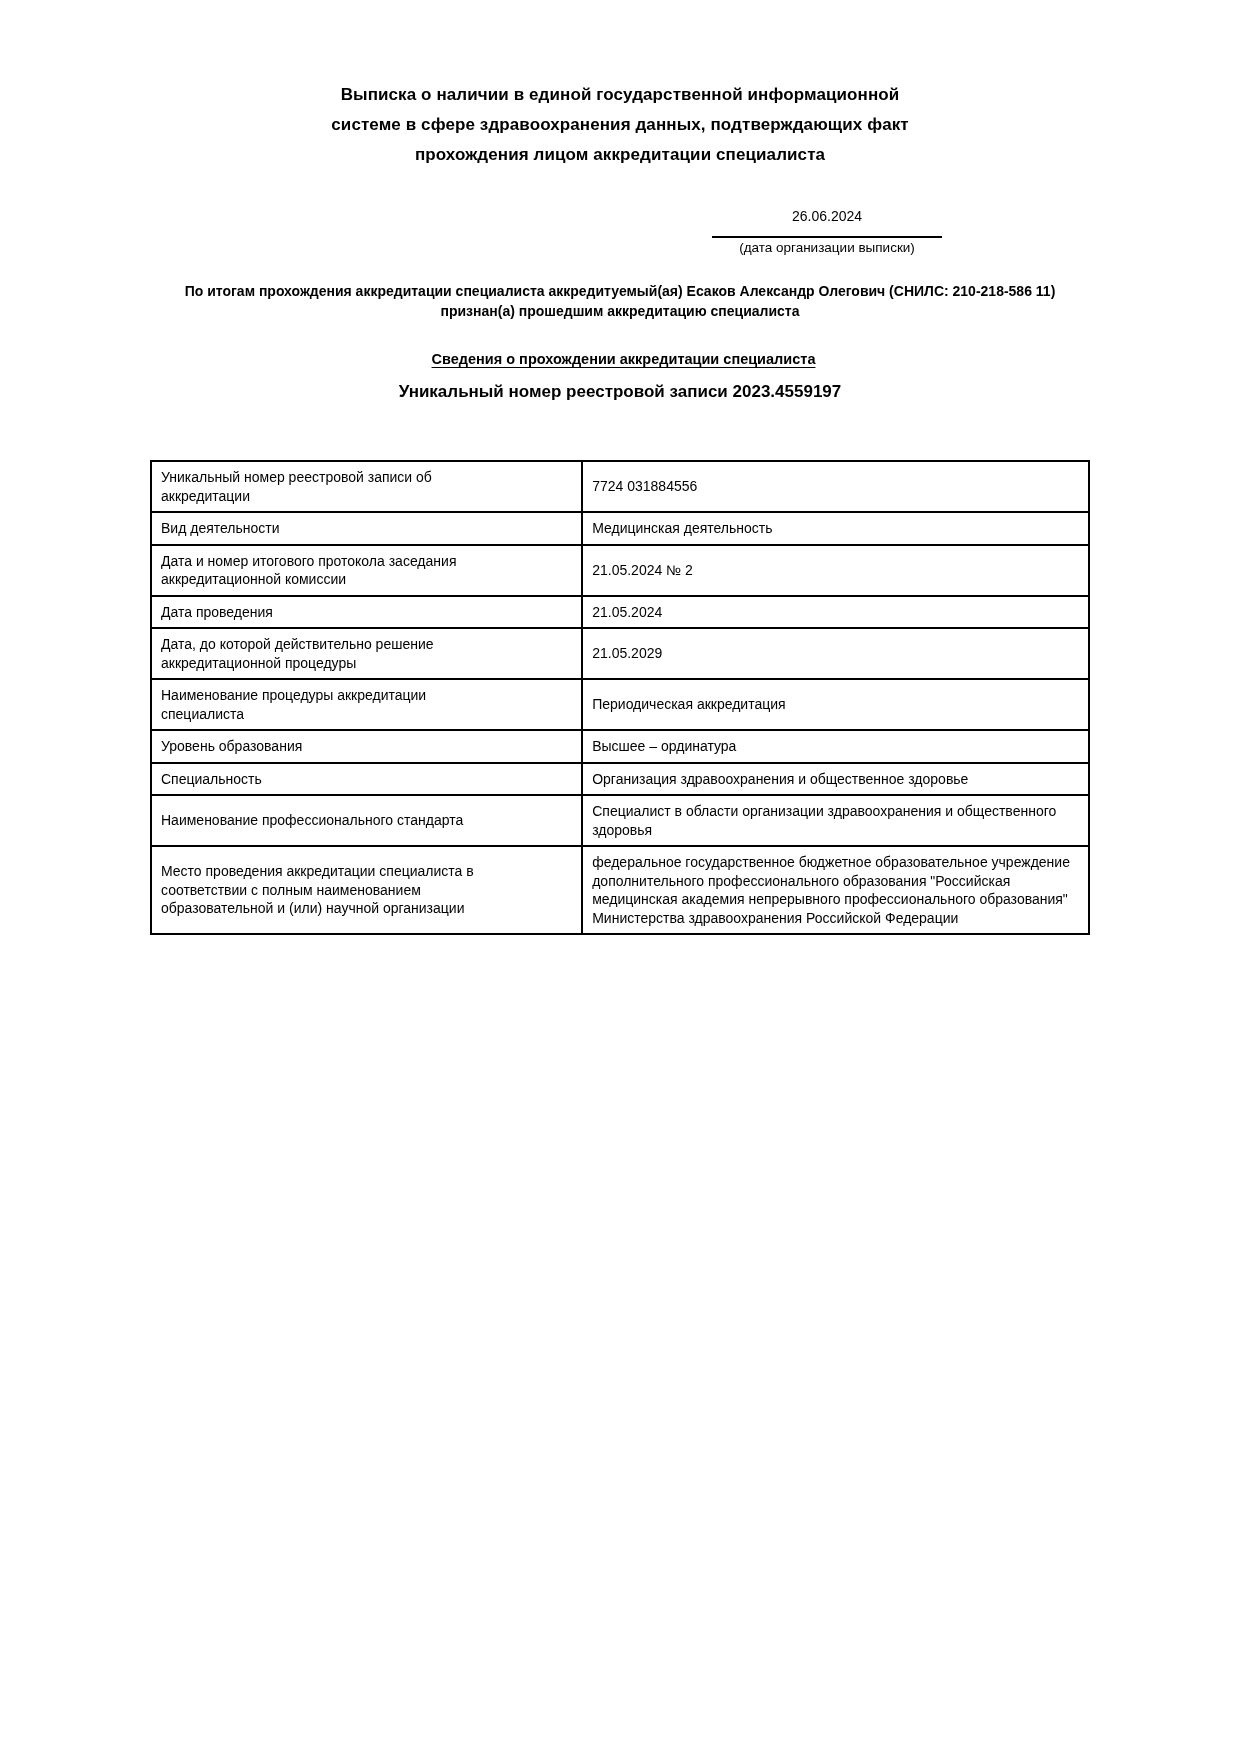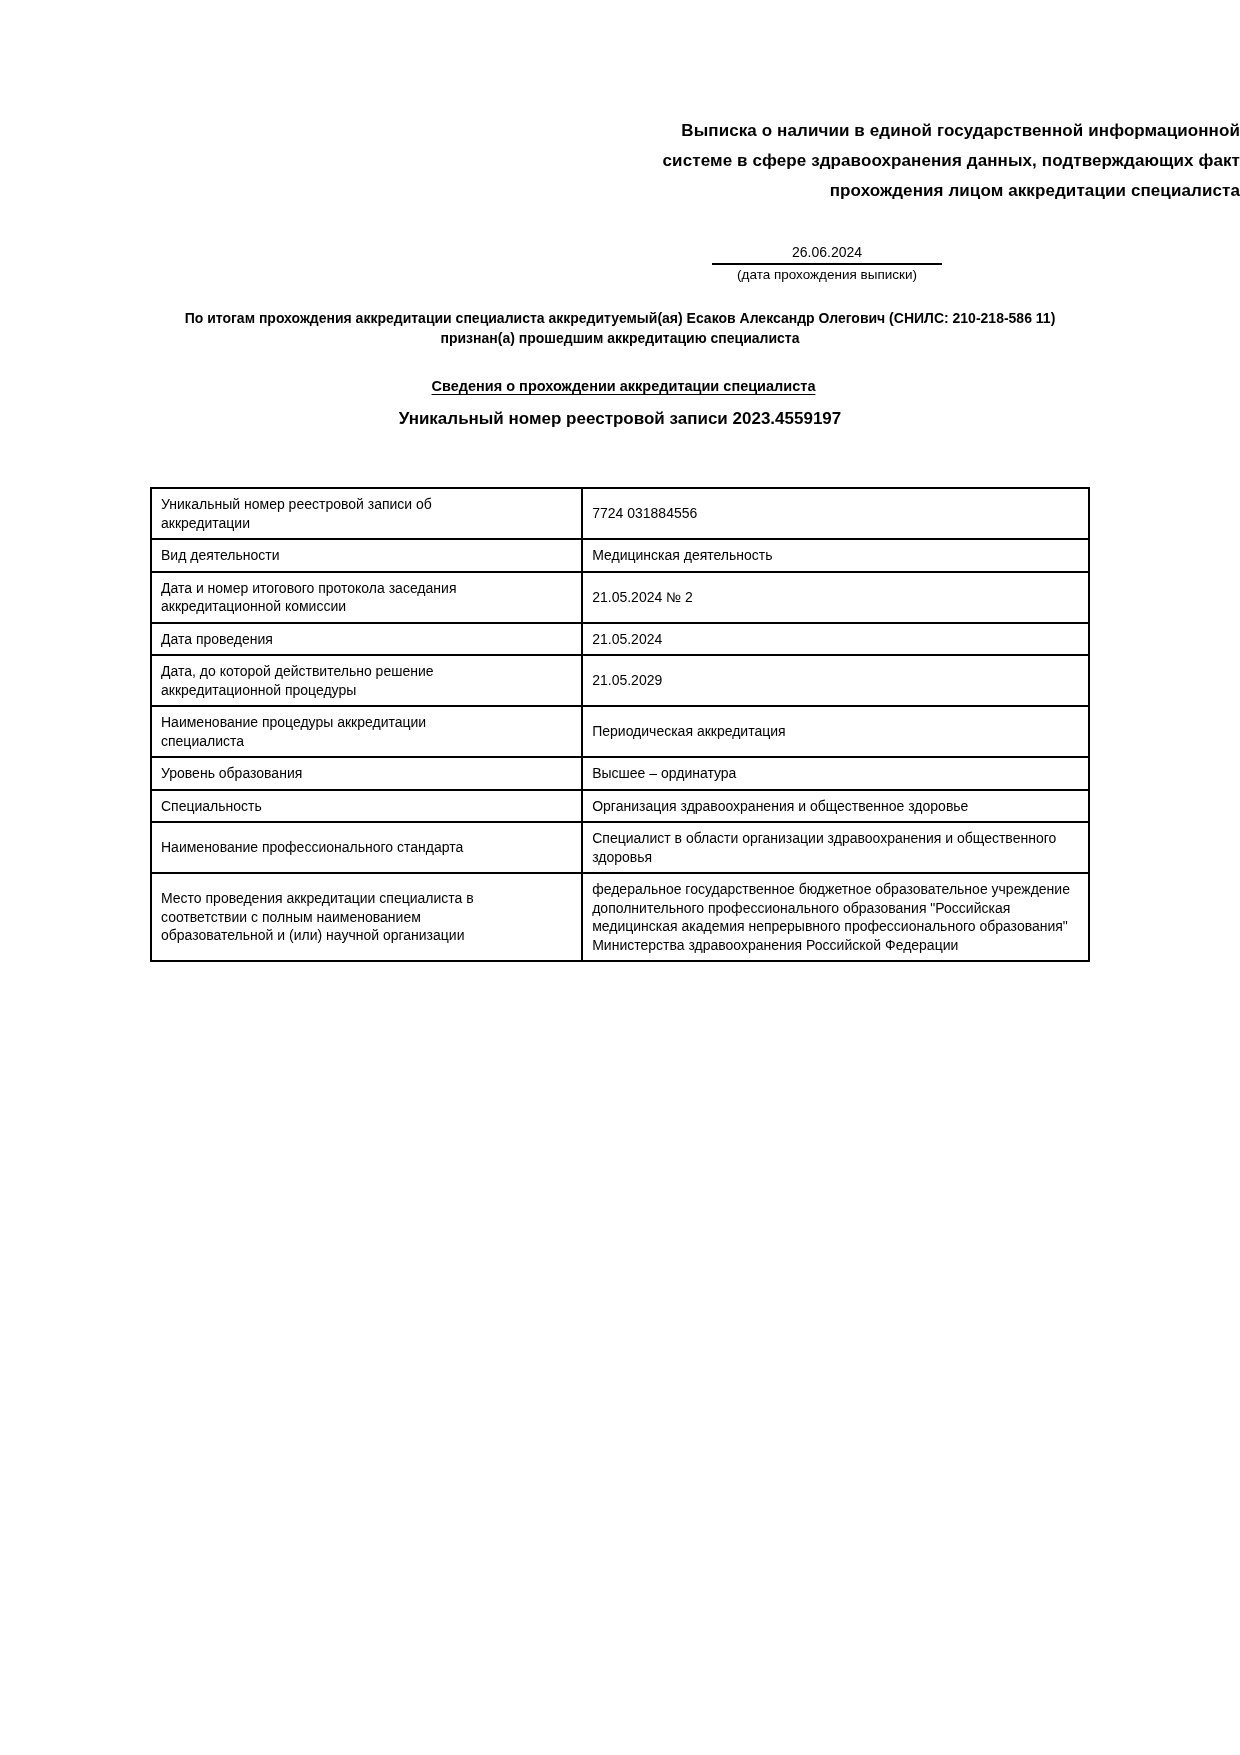--- a/index.html
+++ b/index.html
@@ -10,37 +10,37 @@
   }
   body {
     width: 1240px;
     height: 1755px;
     position: relative;
     overflow: hidden;
   }
   .doc { width: 100%; height: 100%; }
 
   .title {
-    margin-top: 116px;
-    text-align: right;
+    margin-top: 80px;
+    text-align: center;
     font-size: 17px;
     font-weight: bold;
     line-height: 30px;
     letter-spacing: 0.1px;
   }
 
   .date-block {
     margin-top: 38px;
     margin-left: 712px;
     width: 230px;
     text-align: center;
   }
   .date-value {
     font-size: 14px;
-    padding-bottom: 3px;
+    padding-bottom: 12px;
     border-bottom: 2px solid #000;
     display: block;
   }
   .date-caption {
     font-size: 13.5px;
     padding-top: 2px;
     display: block;
   }
 
   .intro {
@@ -92,21 +92,21 @@
 <div class="doc">
 
   <div class="title">
     <div>Выписка о наличии в единой государственной информационной</div>
     <div>системе в сфере здравоохранения данных, подтверждающих факт</div>
     <div>прохождения лицом аккредитации специалиста</div>
   </div>
 
   <div class="date-block">
     <span class="date-value">26.06.2024</span>
-    <span class="date-caption">(дата прохождения выписки)</span>
+    <span class="date-caption">(дата организации выписки)</span>
   </div>
 
   <div class="intro">По итогам прохождения аккредитации специалиста аккредитуемый(ая) Есаков Александр Олегович (СНИЛС: 210-218-586 11)
 признан(а) прошедшим аккредитацию специалиста</div>
 
   <div class="section-heading">Сведения о прохождении аккредитации специалиста</div>
 
   <div class="registry-heading">Уникальный номер реестровой записи 2023.4559197</div>
 
   <table class="acc-table">

